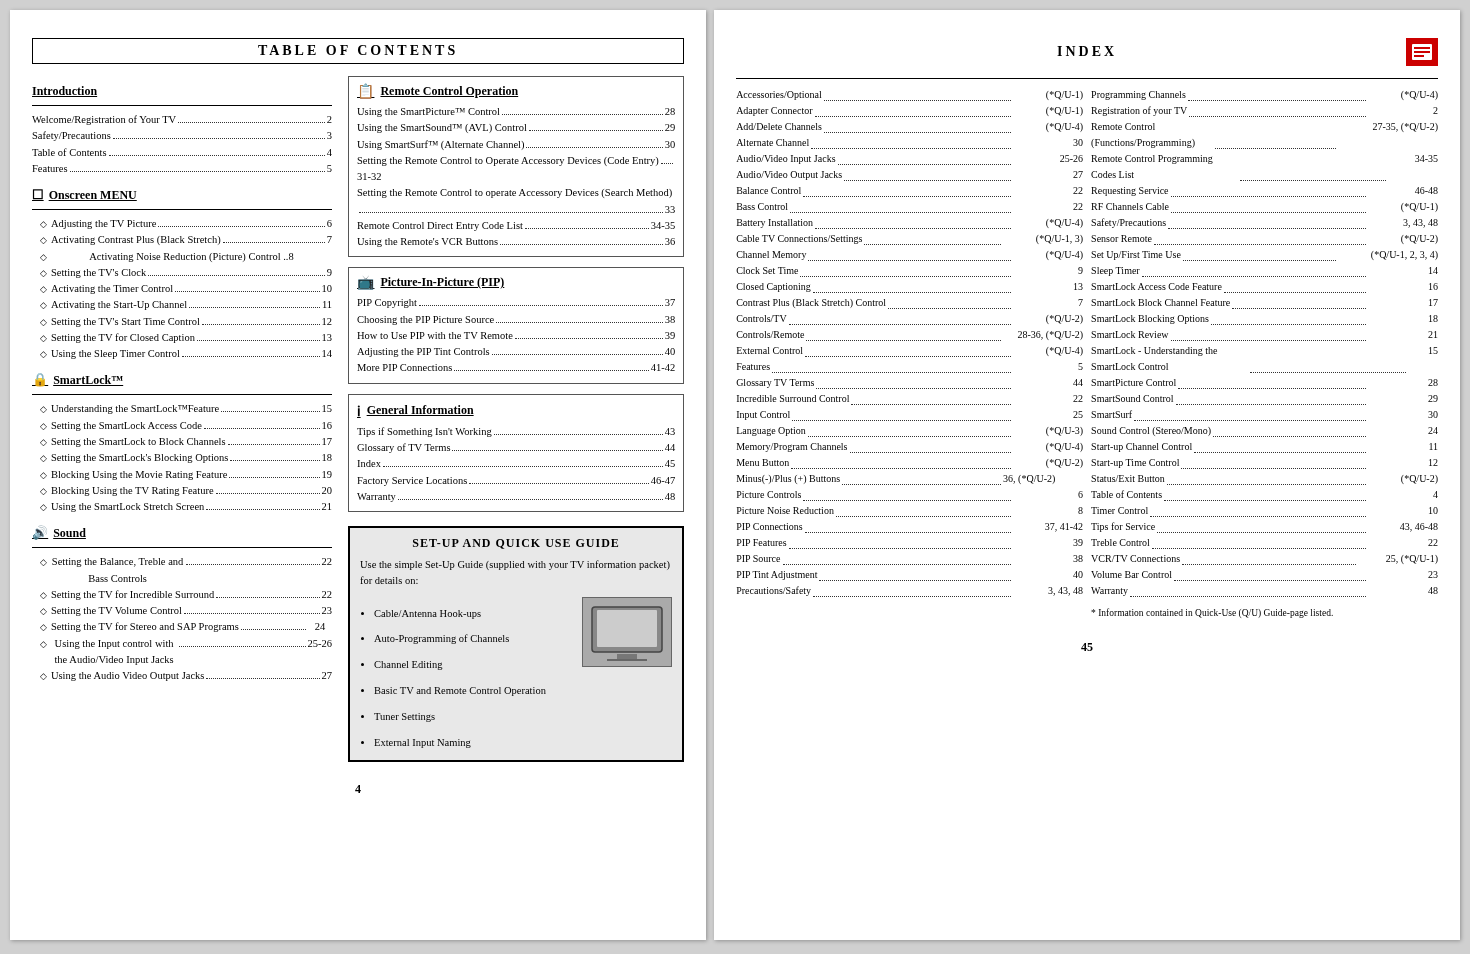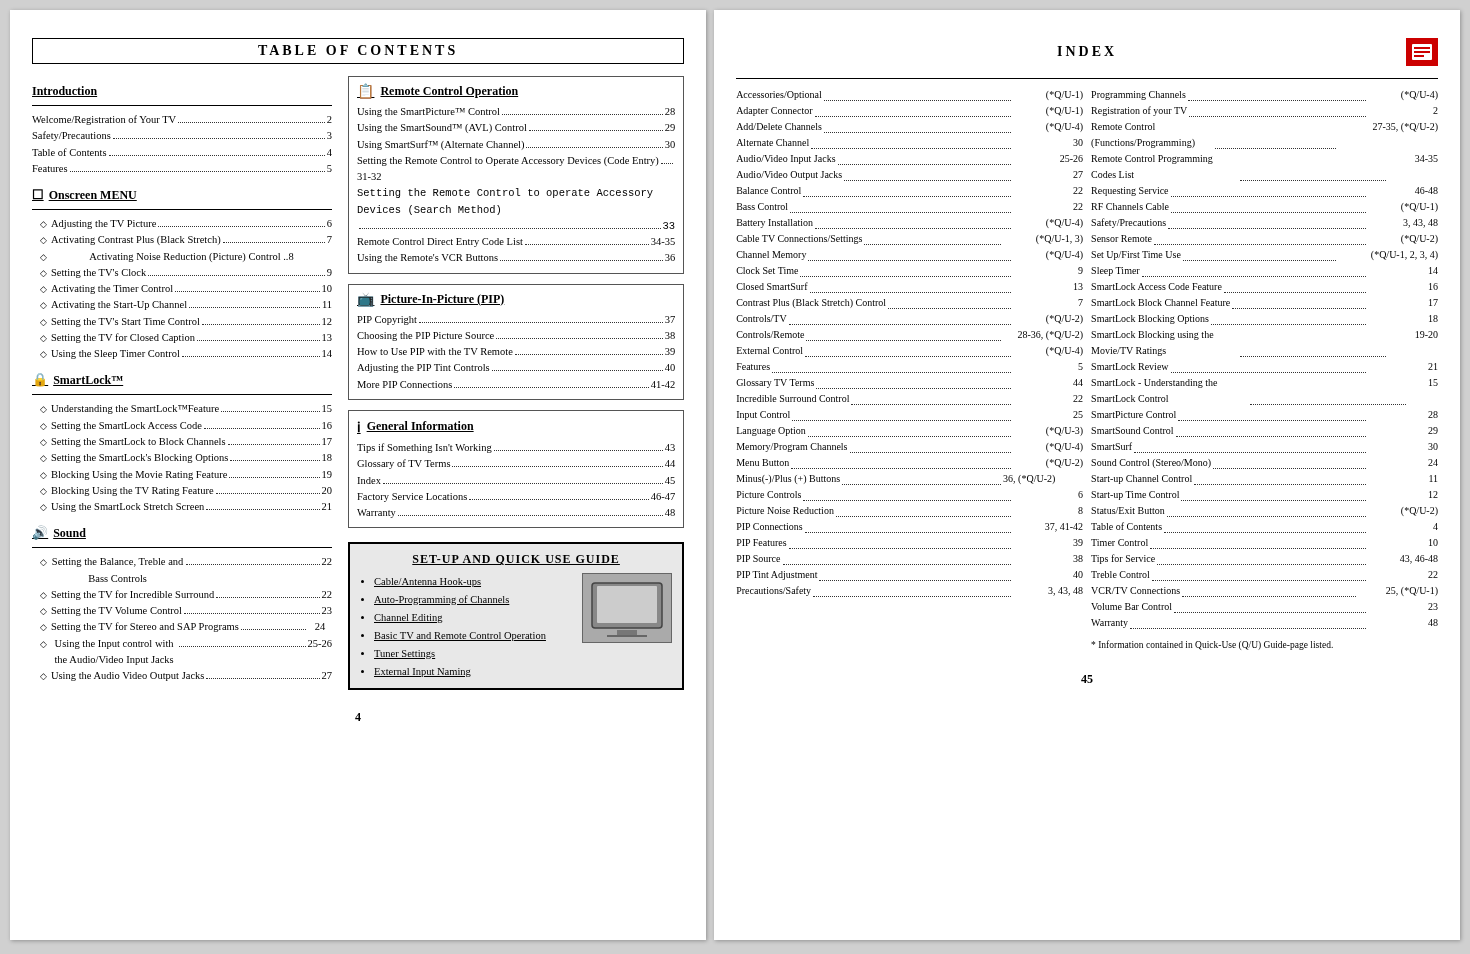--- a/index.html
+++ b/index.html
@@ -109,21 +109,20 @@
     .rc-icon {
       font-size: 14px;
     }
 
     
     .setup-box {
       border: 2px solid #000;
       background: #e8e8e8;
       padding: 8px 10px;
       margin-top: 14px;
-      text-decoration: underline;
     }
     .setup-box-title {
       text-align: center;
       font-weight: bold;
       font-size: 12px;
       letter-spacing: 1px;
       margin-bottom: 6px;
       text-transform: uppercase;
     }
     .setup-box-desc {
@@ -135,20 +134,21 @@
       display: flex;
       gap: 10px;
     }
     .setup-list {
       flex: 1;
       font-size: 10.5px;
       line-height: 1.7;
     }
     .setup-list li {
       margin-left: 14px;
+      margin-top: 8px;
     }
     .setup-img-placeholder {
       width: 90px;
       height: 70px;
       background: #aaa;
       border: 1px solid #666;
       display: flex;
       align-items: center;
       justify-content: center;
       font-size: 9px;
@@ -442,21 +442,21 @@
             <div class="toc-entry-plain">
                 <span>Using SmartSurf™ (Alternate Channel)</span>
                 <span class="leader"></span>
                 <span>30</span>
               </div>
             <div class="toc-entry-plain" style="flex-wrap:wrap;">
                 <span>Setting the Remote Control to Operate Accessory Devices (Code Entry)</span>
                 <span class="leader"></span>
                 <span>31-32</span>
               </div>
-            <div class="toc-entry-plain" style="flex-wrap:wrap;font-family:Liberation Mono, monospace;">
+            <div class="toc-entry-plain" style="flex-wrap:wrap;">
                 <span>Setting the Remote Control to operate Accessory Devices (Search Method)</span>
                 <span class="leader"></span>
                 <span>33</span>
               </div>
             <div class="toc-entry-plain">
                 <span>Remote Control Direct Entry Code List</span>
                 <span class="leader"></span>
                 <span>34-35</span>
               </div>
             <div class="toc-entry-plain">
@@ -530,20 +530,21 @@
             <div class="toc-entry-plain">
                 <span>Warranty</span>
                 <span class="leader"></span>
                 <span>48</span>
               </div>
           </div>
         </div>
 
         <div class="setup-box">
           <div class="setup-box-title">Set-up and Quick Use Guide</div>
+          <div class="setup-box-desc">Use the simple Set-Up Guide (supplied with your TV information packet) for details on:</div>
           <div class="setup-content">
             <ul class="setup-list">
               <li>Cable/Antenna Hook-ups</li>
               <li>Auto-Programming of Channels</li>
               <li>Channel Editing</li>
               <li>Basic TV and Remote Control Operation</li>
               <li>Tuner Settings</li>
               <li>External Input Naming</li>
             </ul>
             <div class="setup-img-placeholder">
@@ -640,21 +641,21 @@
             <span>Channel Memory</span>
             <span class="leader"></span>
             <span style="min-width:70px;text-align:right">(*Q/U-4)</span>
           </div>
         <div class="index-entry">
             <span>Clock Set Time</span>
             <span class="leader"></span>
             <span style="min-width:70px;text-align:right">9</span>
           </div>
         <div class="index-entry">
-            <span>Closed SmartSurf</span>
+            <span>Closed Captioning</span>
             <span class="leader"></span>
             <span style="min-width:70px;text-align:right">13</span>
           </div>
         <div class="index-entry">
             <span>Contrast Plus (Black Stretch) Control</span>
             <span class="leader"></span>
             <span style="min-width:70px;text-align:right">7</span>
           </div>
         <div class="index-entry">
             <span>Controls/TV</span>
@@ -806,25 +807,20 @@
           </div>
         <div class="index-entry">
             <span>SmartLock Block Channel Feature</span>
             <span class="leader"></span>
             <span style="min-width:70px;text-align:right">17</span>
           </div>
         <div class="index-entry">
             <span>SmartLock Blocking Options</span>
             <span class="leader"></span>
             <span style="min-width:70px;text-align:right">18</span>
-          </div>
-        <div class="index-entry">
-            <span style="flex:1">SmartLock Blocking using the Movie/TV Ratings</span>
-            <span class="leader"></span>
-            <span style="min-width:50px;text-align:right">19-20</span>
           </div>
         <div class="index-entry">
             <span>SmartLock Review</span>
             <span class="leader"></span>
             <span style="min-width:70px;text-align:right">21</span>
           </div>
         <div class="index-entry">
             <span style="flex:1">SmartLock - Understanding the SmartLock Control</span>
             <span class="leader"></span>
             <span style="min-width:30px;text-align:right">15</span>

